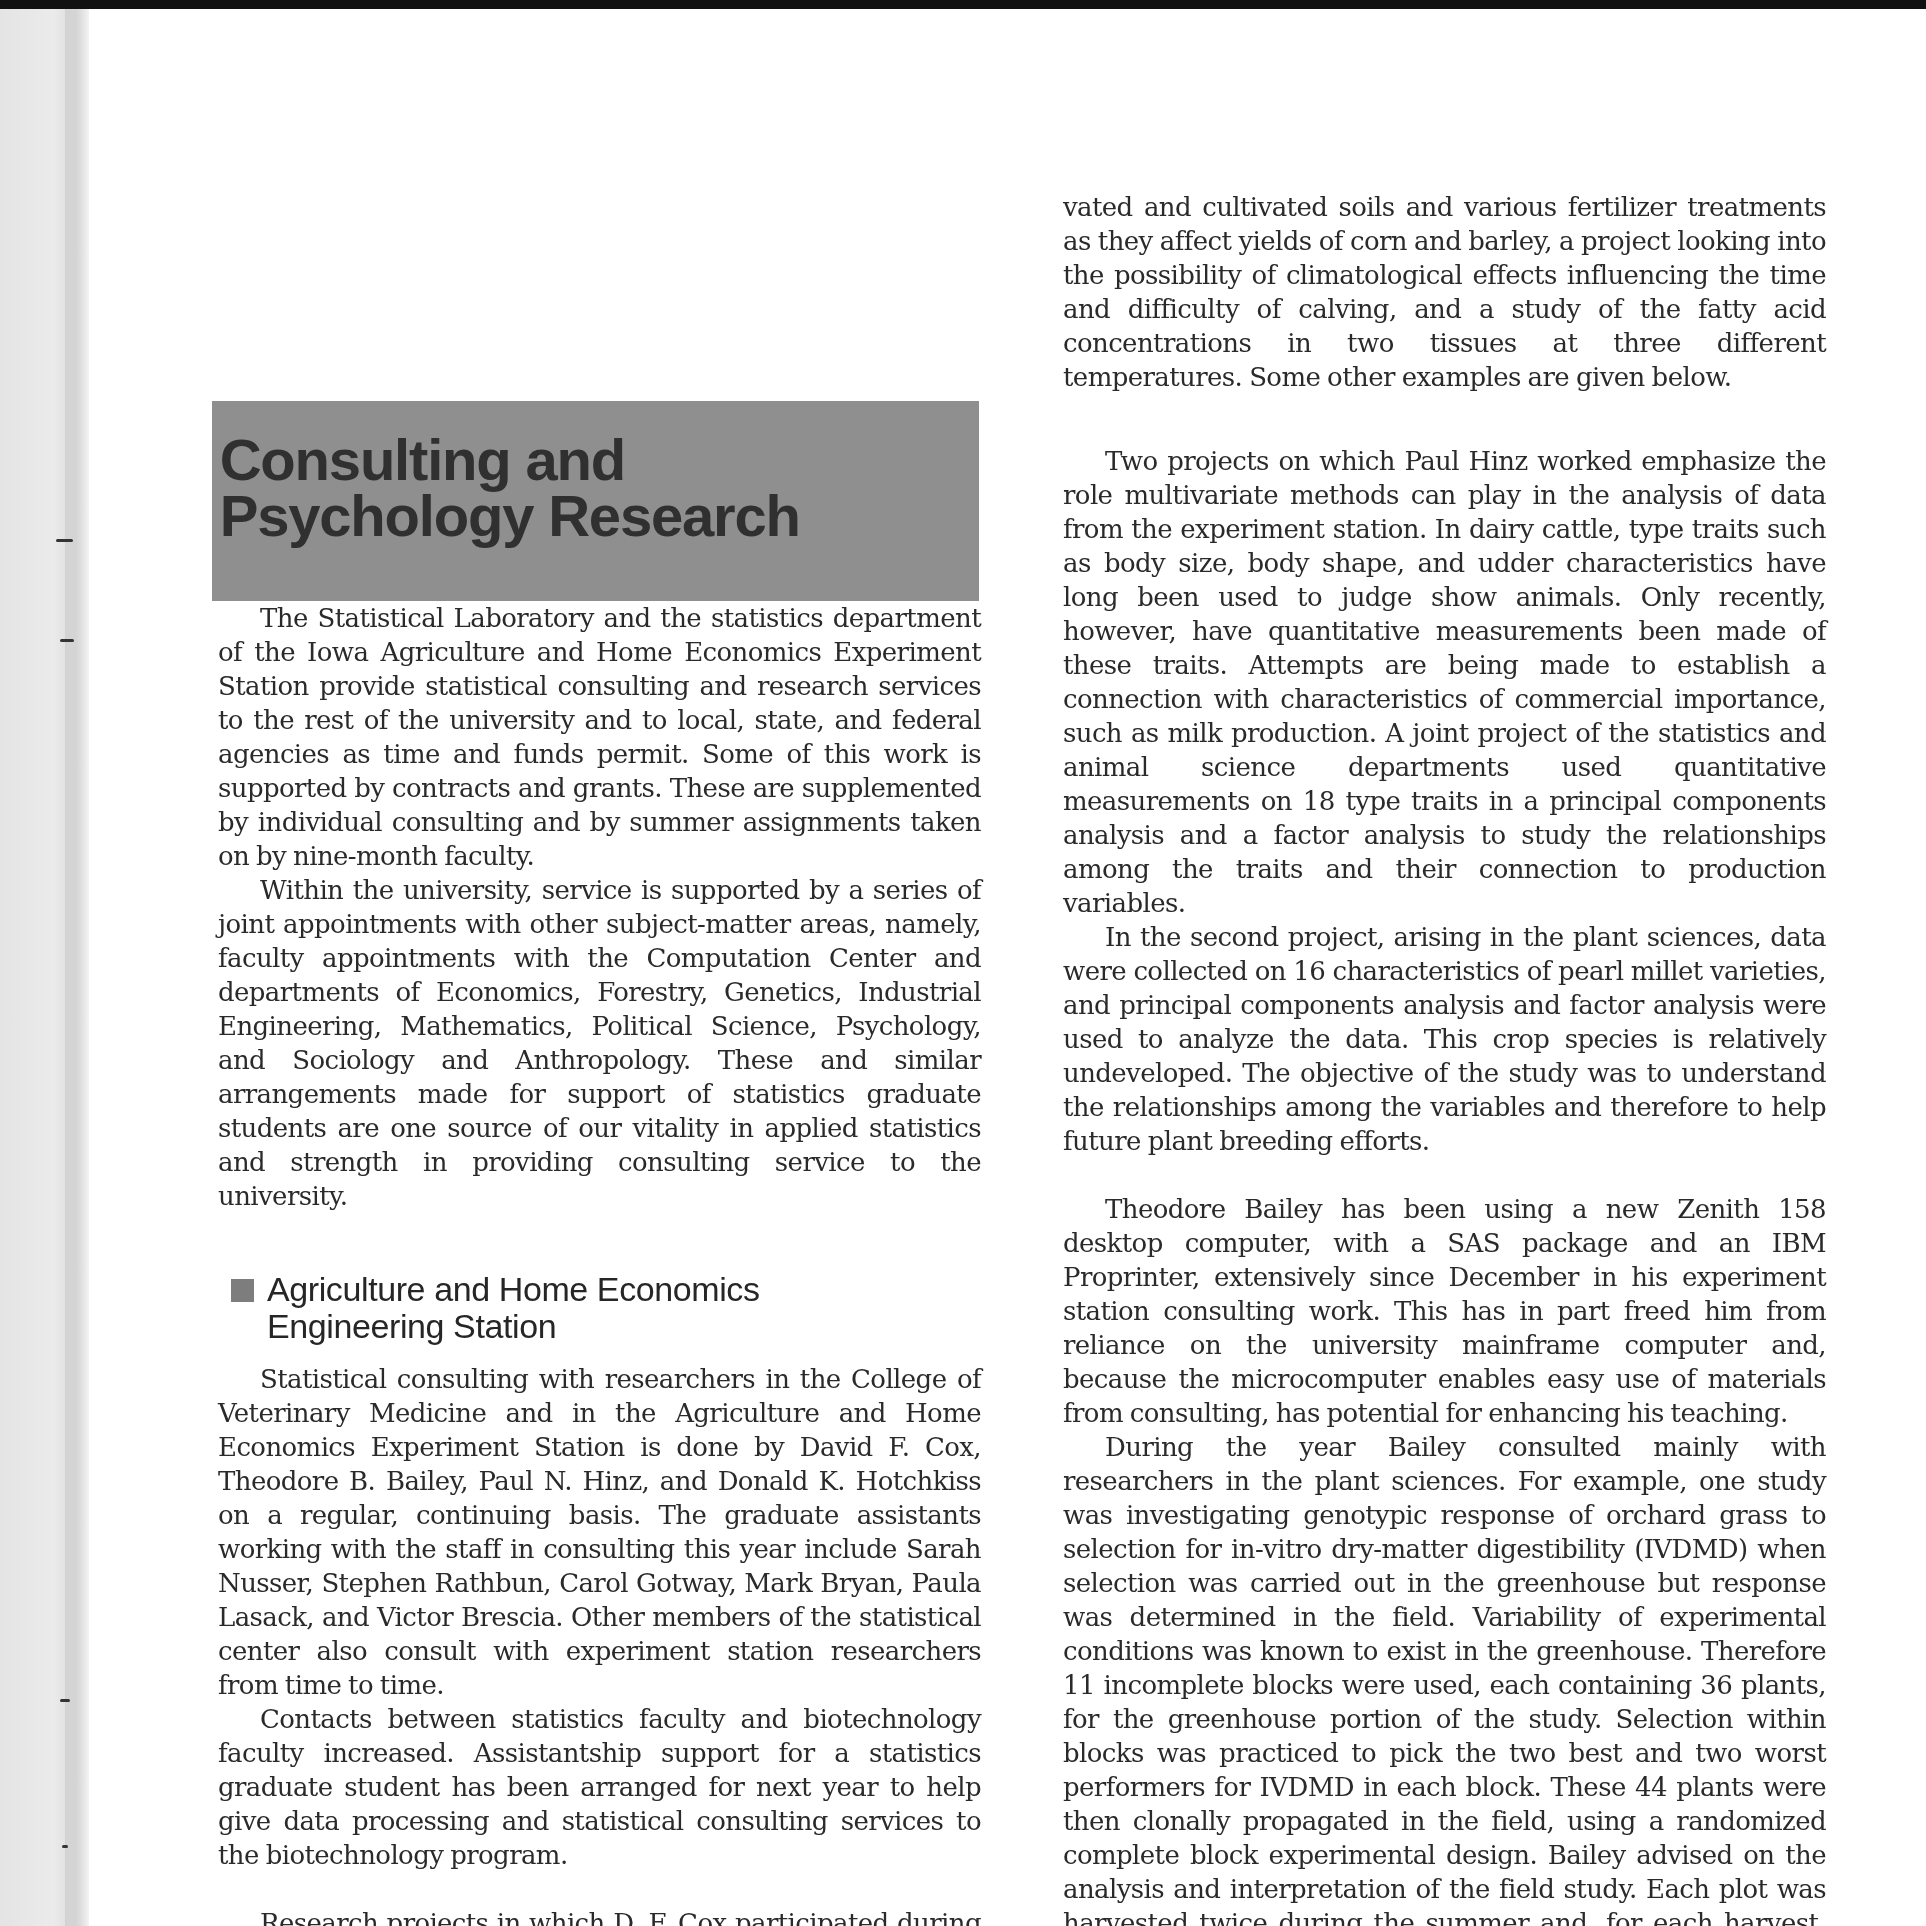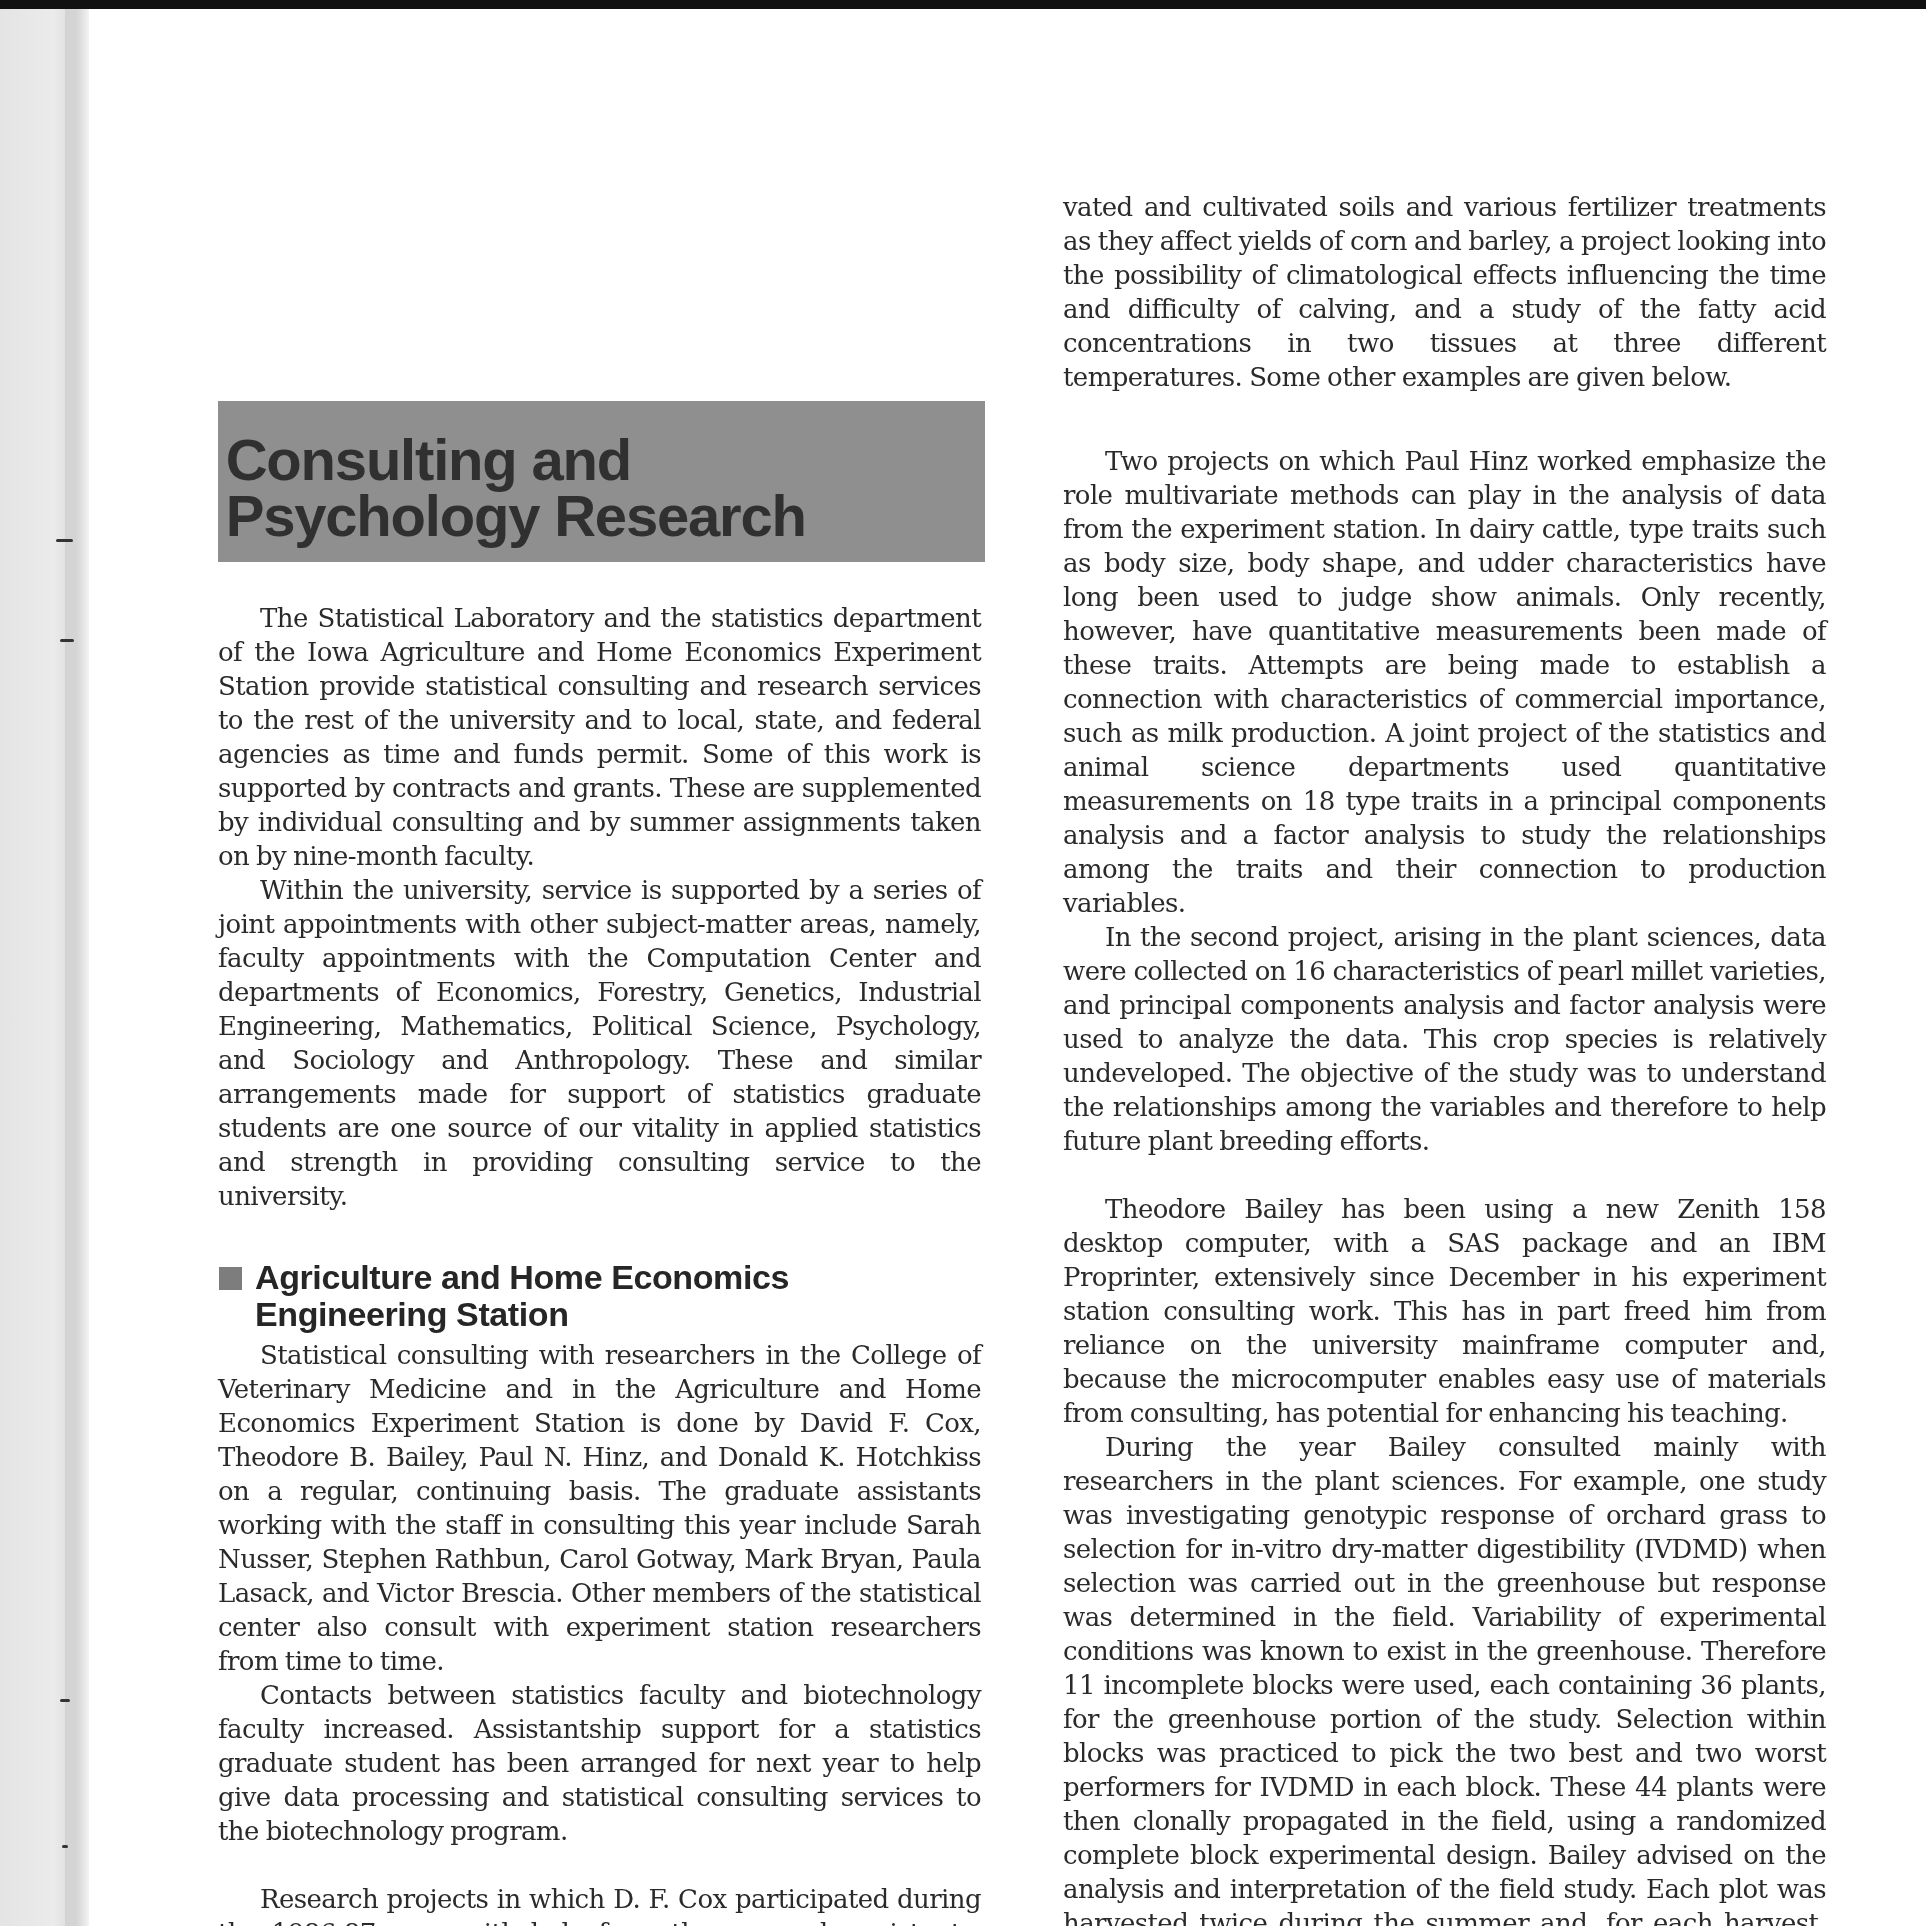--- a/index.html
+++ b/index.html
@@ -14,42 +14,42 @@
       position: absolute; left: 0; top: 9.2px; width: 89px; height: 2533px;
       background: linear-gradient(to right, #e4e4e4 0%, #ebebeb 60%, #dadada 85%, #f3f3f3 100%);
     }
     .gutter-fade {
       position: absolute; left: 65px; top: 9.2px; width: 23px; height: 2533px;
       background: linear-gradient(to right, rgba(200,200,200,0.6), rgba(255,255,255,0));
     }
     .tick { position: absolute; height: 3.1px; background: #333; border-radius: 1.5px; }
 
     .heading-box {
-      position: absolute; left: 218px; top: 401px; width: 767px; height: 161px;
+      position: absolute; left: 212px; top: 401px; width: 767px; height: 200px;
       background: #8f8f8f;
     }
     .heading-title {
       position: absolute; left: 7.7px; top: 31px; margin: 0;
       font-family: "Liberation Sans", sans-serif; font-weight: bold;
       font-size: 58px; line-height: 56px; color: #303030; letter-spacing: -1.2px;
     }
 
     .col { position: absolute; width: 763px; }
     .col-left { left: 218px; }
     .col-right { left: 1063px; width: 763px; }
     .para {
       margin: 0; font-size: 26px; line-height: 34px; text-align: justify;
       text-indent: 42px; letter-spacing: -0.6px; word-spacing: -0.8px;
     }
     .para.noindent { text-indent: 0; margin-top: 42px; }
     .gap { height: 34px; }
 
     .subhead {
-      position: relative; margin: 0; padding-left: 37px;
-      font-family: "Liberation Sans", sans-serif; font-weight: bold;
+      position: relative; margin: 12px; padding-left: 37px;
+      font-family: "Liberation Sans", sans-serif; font-weight: normal;
       font-size: 34px; line-height: 37px; color: #262626; letter-spacing: -0.4px;
     }
     .subhead-square {
       position: absolute; left: 0.8px; top: 7.7px; width: 23px; height: 23px; background: #7d7d7d;
     }
   </style>
 </head>
 <body>
 
 <div class="top-bar"></div>

